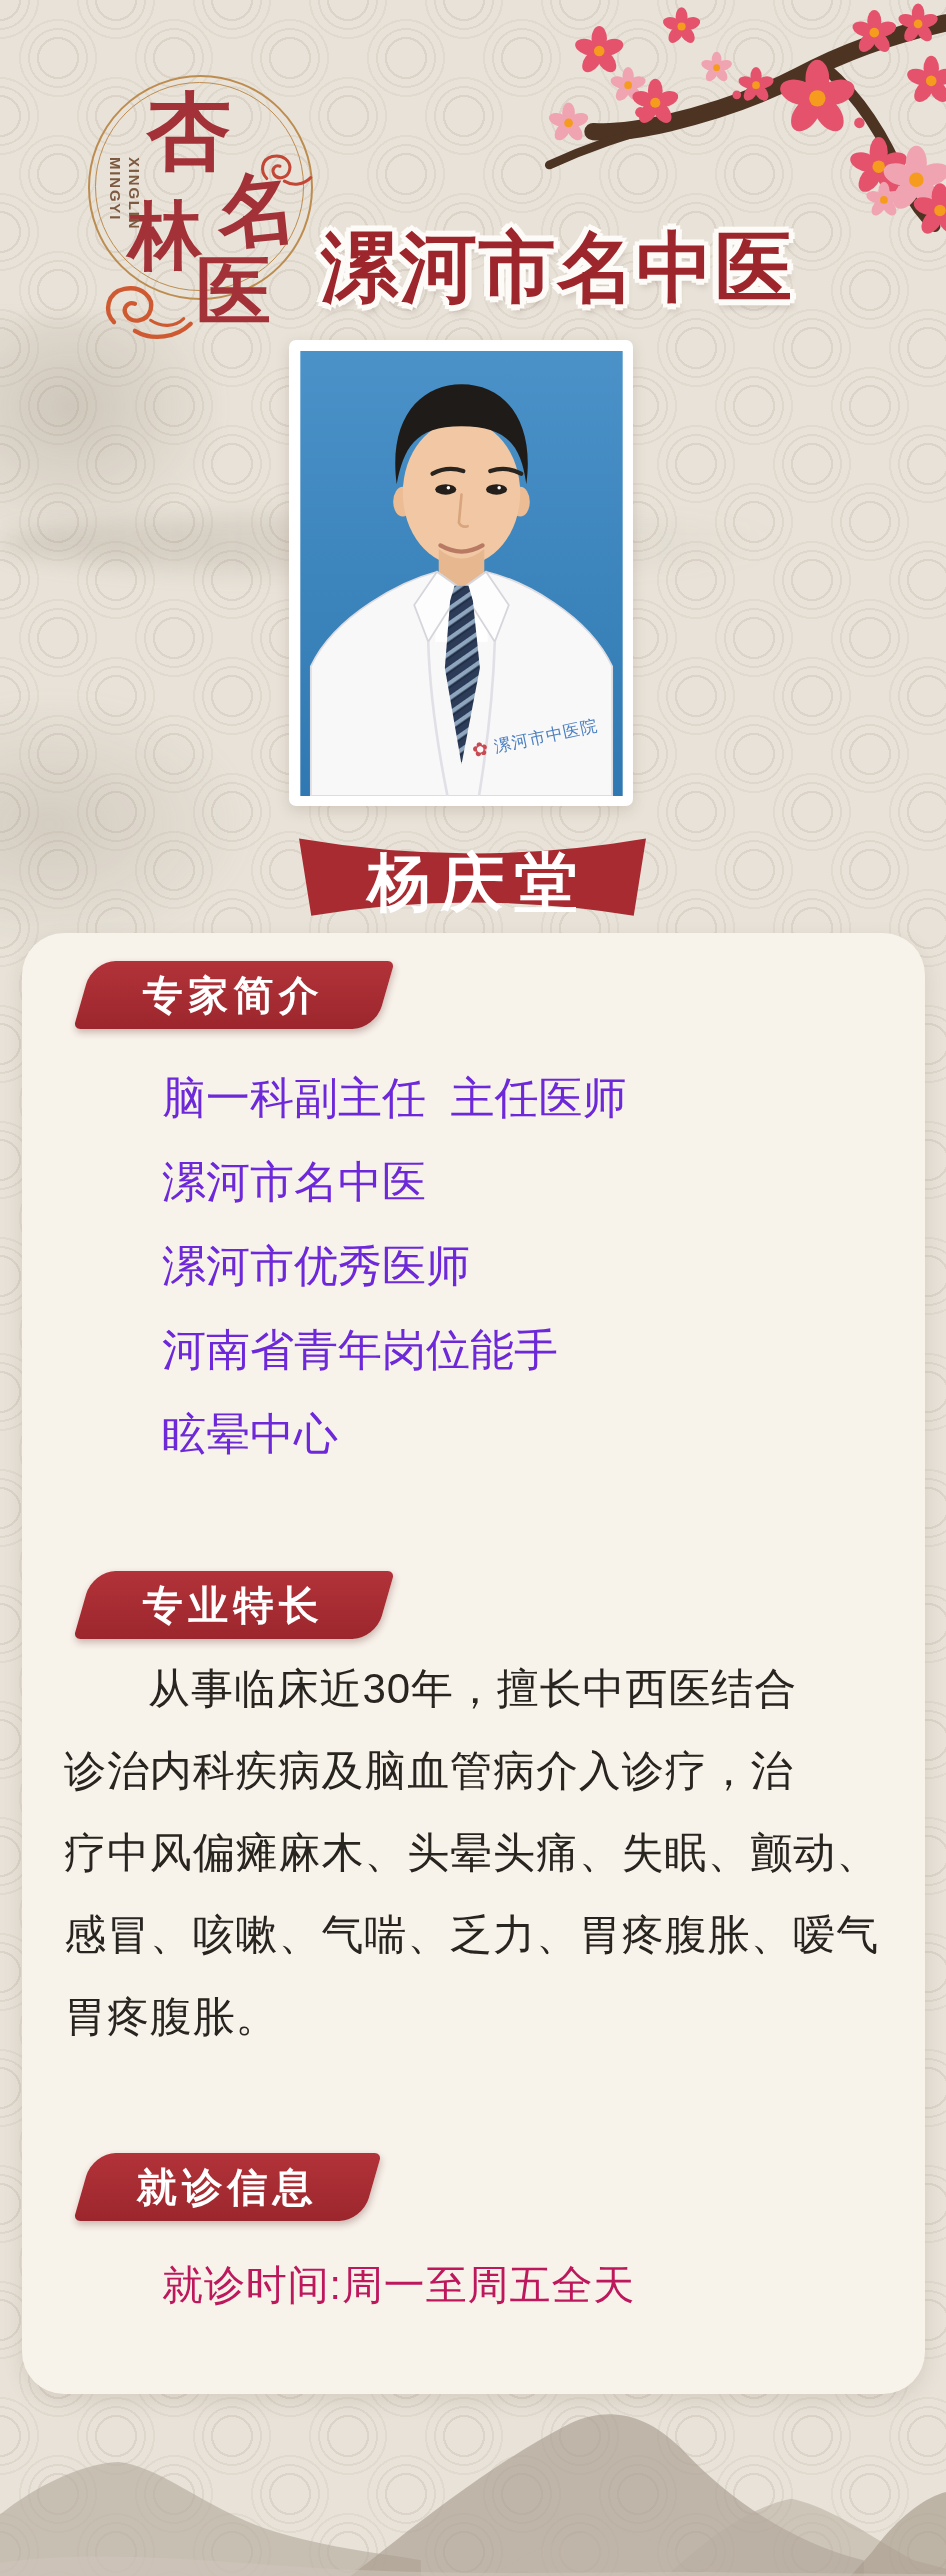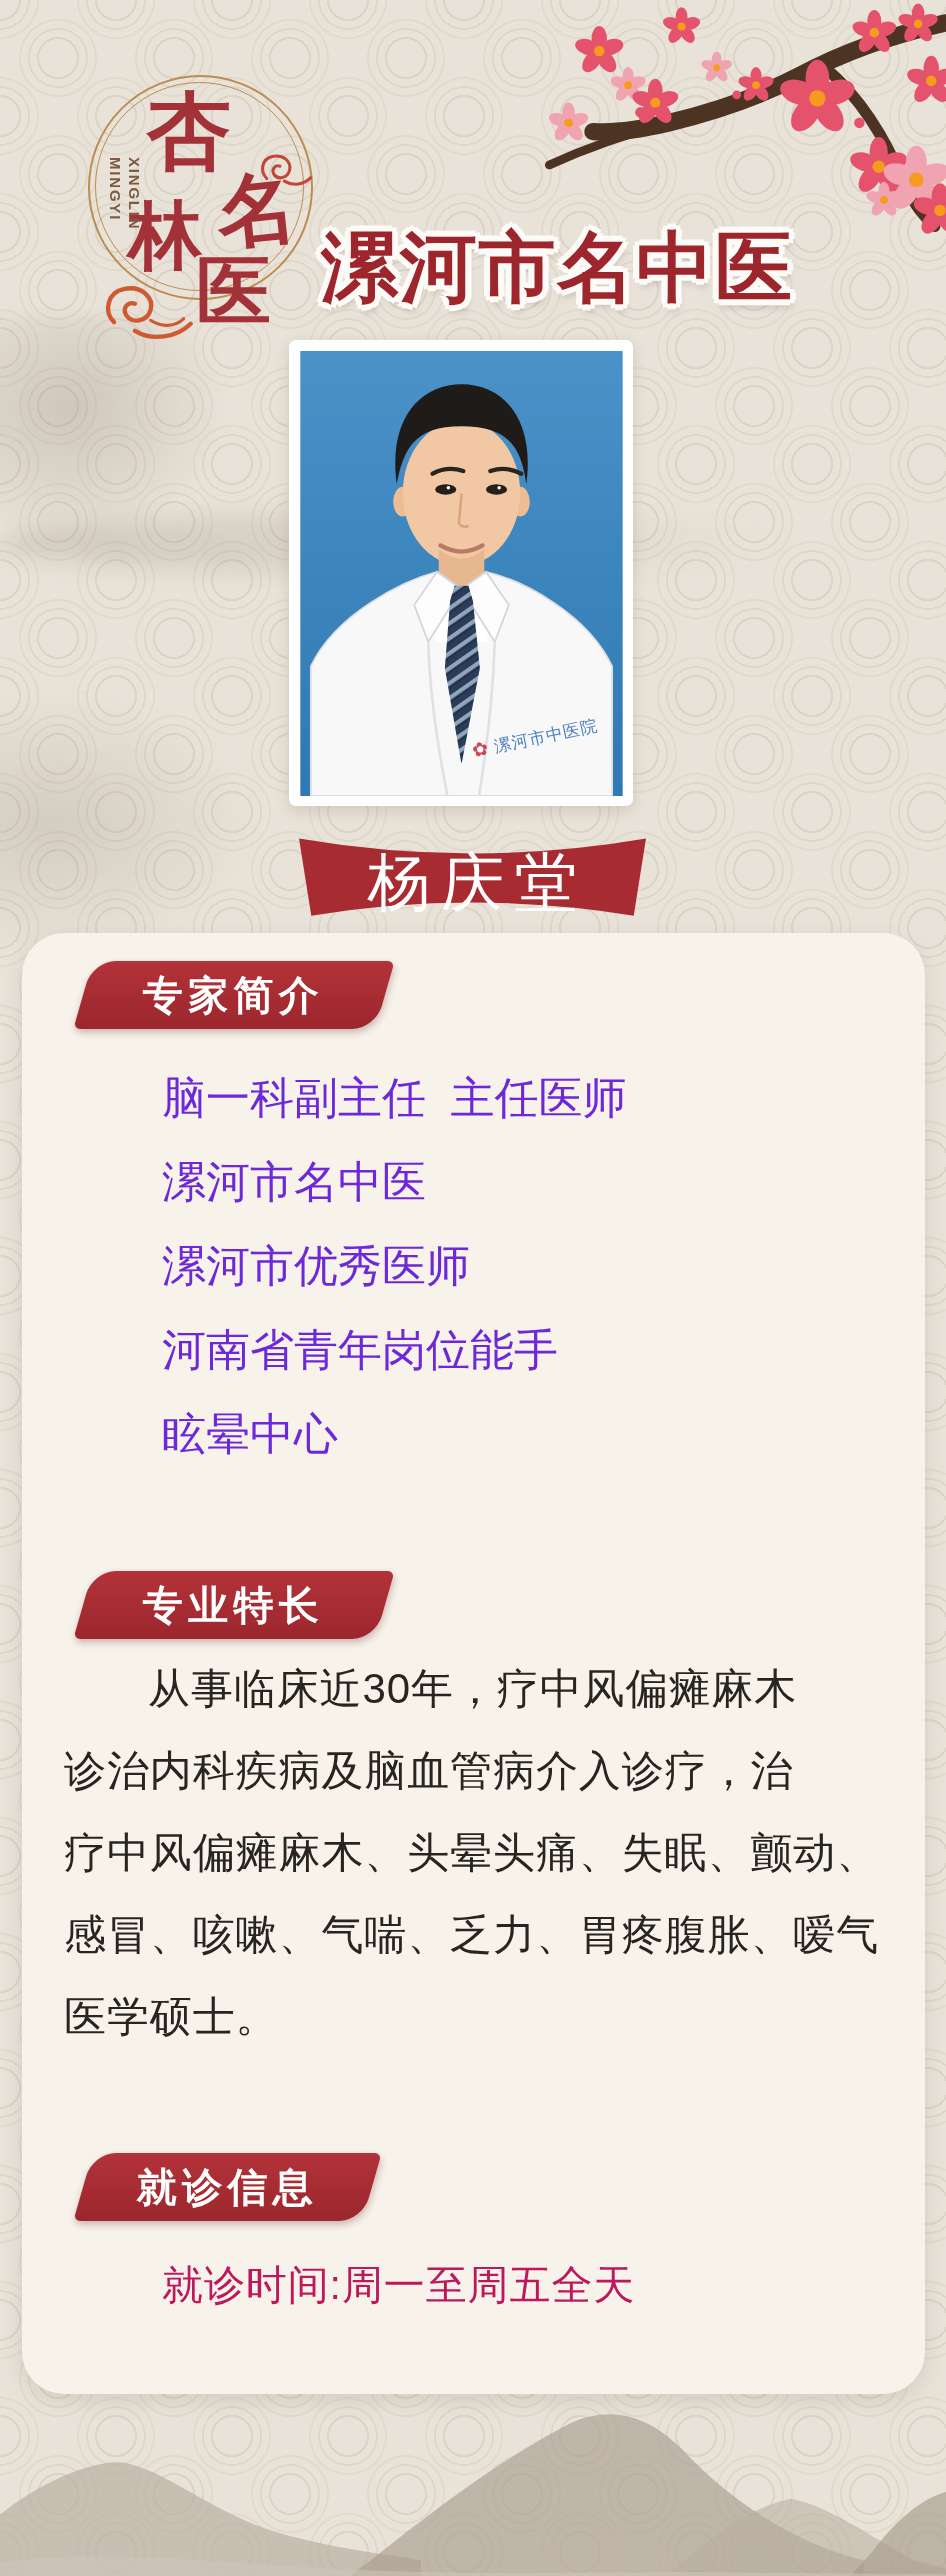--- a/index.html
+++ b/index.html
@@ -30,21 +30,21 @@
   .main-title{left:321px;top:217px;font-size:77px;font-weight:bold;color:#9c262c;letter-spacing:1.8px;
     text-shadow:-4.4px -4.4px 0 #fdfbf7,4.4px -4.4px 0 #fdfbf7,-4.4px 4.4px 0 #fdfbf7,4.4px 4.4px 0 #fdfbf7,-6.1px 0 0 #fdfbf7,6.1px 0 0 #fdfbf7,0 -6.1px 0 #fdfbf7,0 6.1px 0 #fdfbf7,2.6px 8px 6.1px rgba(120,90,80,.25);}
   
   .photo{left:289px;top:340px;width:323px;height:445px;background:#fff;padding:10.5px;border-radius:7px;box-shadow:0 4.4px 14px rgba(110,90,70,.18);}
   .photo svg{display:block;}
   .coat-badge{position:absolute;left:182px;top:386px;transform:rotate(-12deg);color:#4a7fc1;font-size:16.7px;letter-spacing:0.9px;white-space:nowrap;}
   .coat-badge .flower{color:#c94a52;font-size:19px;}
   
   .ribbon{left:292px;top:828px;width:361px;height:100px;}
   .ribbon-label{position:absolute;left:0;top:5.3px;width:100%;height:100%;display:flex;align-items:center;justify-content:center;
-    color:#fff;font-size:63px;font-weight:normal;letter-spacing:10.5px;text-indent:10.5px;}
+    color:#fff;font-size:63px;font-weight:bold;letter-spacing:10.5px;text-indent:10.5px;}
   
   .card{left:22px;top:933px;width:903px;height:1461px;background:#f7f2ea;border-radius:42px;box-shadow:0 7px 19px rgba(120,100,80,.16);}
   .banner{position:absolute;height:68px;background:linear-gradient(180deg,#b23339 0%,#9c262d 100%);
     transform:skewX(-16deg);border-radius:23px 7px 23px 7px;box-shadow:1.8px 3.5px 7px rgba(100,40,40,.3);
     display:flex;align-items:center;justify-content:center;}
   .banner-label{transform:skewX(16deg);color:#fff;font-size:40px;font-weight:bold;letter-spacing:5.3px;}
   .b1{left:61px;top:28px;width:302px;}
   .b2{left:61px;top:638px;width:302px;}
   .b3{left:61px;top:1220px;width:289px;}
   .profile-list{position:absolute;left:140px;top:123px;}
@@ -196,25 +196,25 @@
       <div class="profile-item">漯河市名中医</div>
       <div class="profile-item">漯河市优秀医师</div>
       <div class="profile-item">河南省青年岗位能手</div>
       <div class="profile-item">眩晕中心</div>
     </div>
 
     <div class="banner b2">
       <div class="banner-label">专业特长</div>
     </div>
     <div class="specialty-par">
-      <div class="par-line">从事临床近30年，疗中风偏瘫麻木</div>
+      <div class="par-line">从事临床近30年，擅长中西医结合</div>
       <div class="par-line">诊治内科疾病及脑血管病介入诊疗，治</div>
       <div class="par-line">疗中风偏瘫麻木、头晕头痛、失眠、颤动、</div>
       <div class="par-line">感冒、咳嗽、气喘、乏力、胃疼腹胀、嗳气</div>
-      <div class="par-line">医学硕士。</div>
+      <div class="par-line">胃疼腹胀。</div>
     </div>
 
     <div class="banner b3">
       <div class="banner-label">就诊信息</div>
     </div>
     <div class="visit-list">
       <div class="visit-item">就诊时间:周一至周五全天</div>
     </div>
   </div>
 

